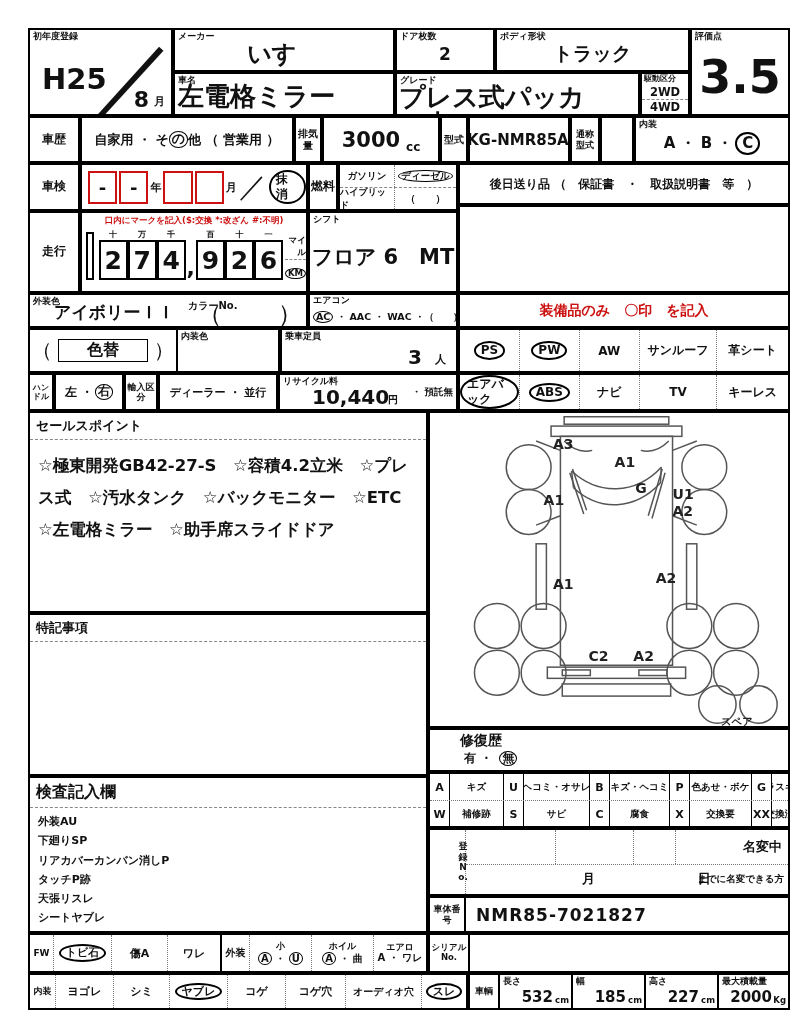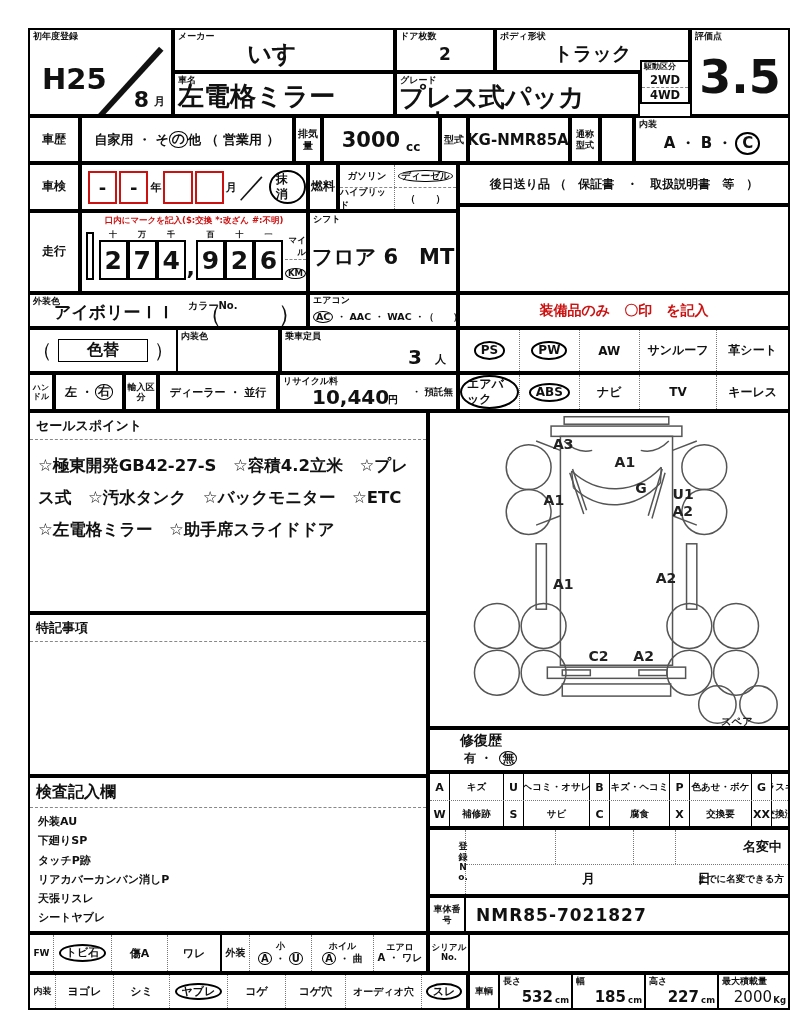--- a/index.html
+++ b/index.html
@@ -65,21 +65,21 @@
     <div class="cen" style="height:100%;padding-top:8px;font-size:17px;font-weight:bold;">2</div>
   </div>
   <div class="c" style="left:467px;top:0;width:195px;height:44px;">
     <span class="lab lab-abs">ボディ形状</span>
     <div class="cen" style="height:100%;padding-top:8px;font-size:19px;font-weight:bold;">トラック</div>
   </div>
   <div class="c" style="left:367px;top:44px;width:245px;height:44px;">
     <span class="lab lab-abs">グレード</span>
     <div style="position:absolute;left:2px;top:10px;font-size:26px;font-weight:bold;line-height:1.05;padding-right:46px;">プレス式パッカー車</div>
   </div>
-  <div class="c" style="left:612px;top:32px;width:50px;height:44px;">
+  <div class="c" style="left:612px;top:44px;width:50px;height:44px;">
     <div class="lab" style="font-size:8px;padding:1px 2px;">駆動区分</div>
     <div class="cen" style="height:14px;font-size:11.5px;font-weight:bold;">2WD</div>
     <div class="cen dashT" style="height:16px;font-size:11.5px;font-weight:bold;">4WD</div>
   </div>
   <div class="c" style="left:662px;top:0;width:100px;height:88px;">
     <span class="lab lab-abs">評価点</span>
     <div class="cen" style="height:100%;padding-top:10px;font-size:46px;font-weight:bold;">3.5</div>
   </div>
 
   <div class="c vlab" style="left:0;top:88px;width:52px;height:47px;font-size:12px;">車歴</div>
@@ -262,22 +262,22 @@
     <div style="padding:10px 8px;font-size:16.5px;font-weight:bold;line-height:1.95;">☆極東開発GB42-27-S　☆容積4.2立米　☆プレス式　☆汚水タンク　☆バックモニター　☆ETC　☆左電格ミラー　☆助手席スライドドア</div>
   </div>
   <div class="c" style="left:0;top:585px;width:400px;height:163px;">
     <div class="sec-title">特記事項</div>
   </div>
   <div class="c" style="left:0;top:748px;width:400px;height:157px;">
     <div class="sec-title" style="font-size:16px;">検査記入欄</div>
     <div style="padding:4px 8px;font-size:11px;font-weight:bold;line-height:1.75;">
       <div>外装AU</div>
       <div>下廻りSP</div>
+      <div>リアカバーカンバン消しP</div>
       <div>タッチP跡</div>
-      <div>リアカバーカンバン消しP</div>
       <div>天張リスレ</div>
       <div>シートヤブレ</div>
       <div>ハンドルスレ</div>
     </div>
   </div>
 
   <div class="c" style="left:400px;top:383px;width:362px;height:317px;">
     <svg width="358" height="313" viewBox="0 0 380 335">
       <g fill="none" stroke="#555" stroke-width="1.6">
 
@@ -470,18 +470,18 @@
       <span style="position:absolute;right:18px;bottom:2px;font-size:15px;font-weight:bold;">185</span>
       <span style="position:absolute;right:2px;bottom:3px;font-size:8.5px;font-weight:bold;">cm</span>
     </div>
     <div style="width:73px;border-right:2px solid #000;position:relative;">
       <span class="lab lab-abs">高さ</span>
       <span style="position:absolute;right:18px;bottom:2px;font-size:15px;font-weight:bold;">227</span>
       <span style="position:absolute;right:2px;bottom:3px;font-size:8.5px;font-weight:bold;">cm</span>
     </div>
     <div style="flex:1;position:relative;">
       <span class="lab lab-abs">最大積載量</span>
-      <span style="position:absolute;right:16px;bottom:2px;font-size:15px;font-weight:normal;">2000</span>
+      <span style="position:absolute;right:16px;bottom:2px;font-size:15px;font-weight:bold;">2000</span>
       <span style="position:absolute;right:2px;bottom:3px;font-size:8.5px;font-weight:bold;">Kg</span>
     </div>
   </div>
 
 </div>
 
 </body></html>

